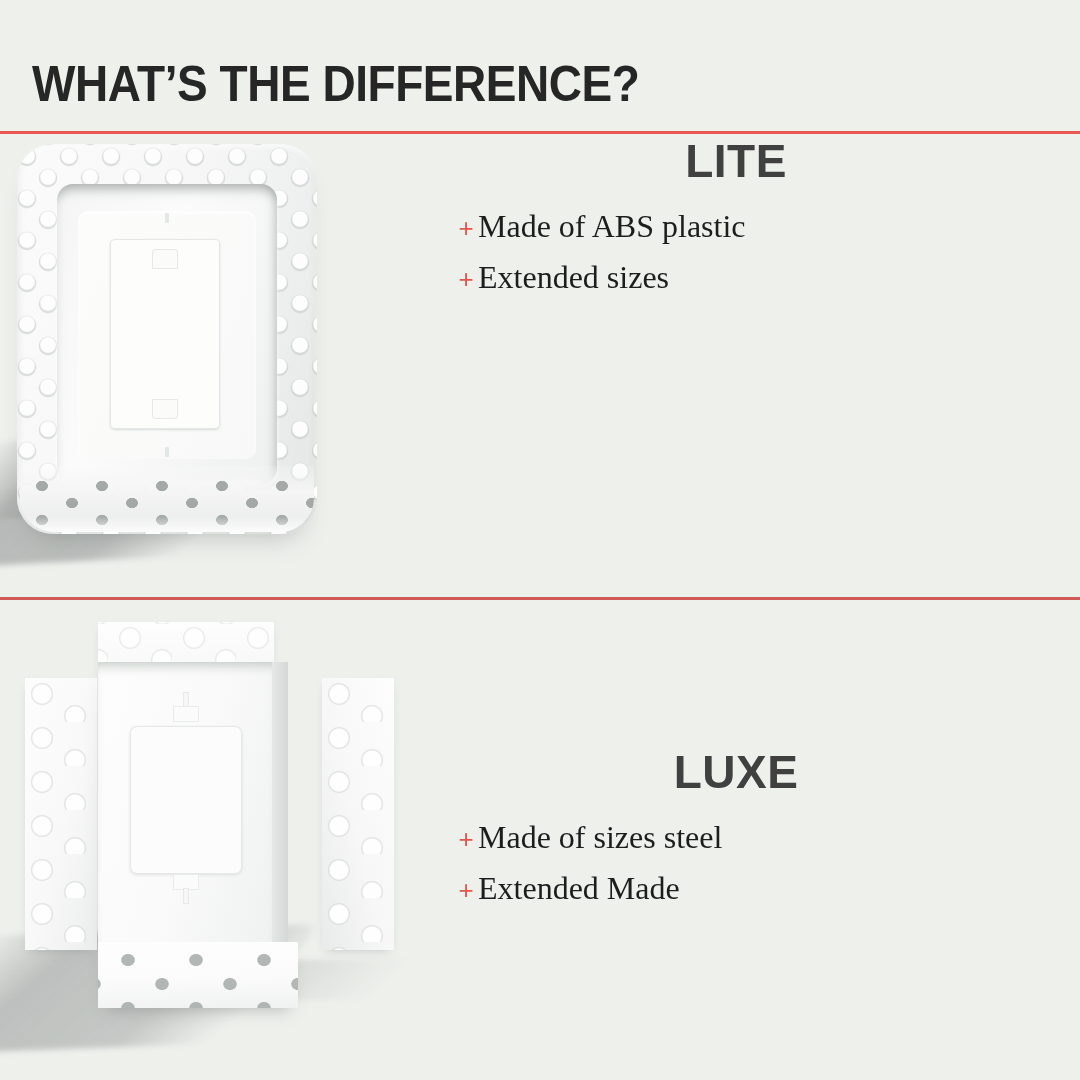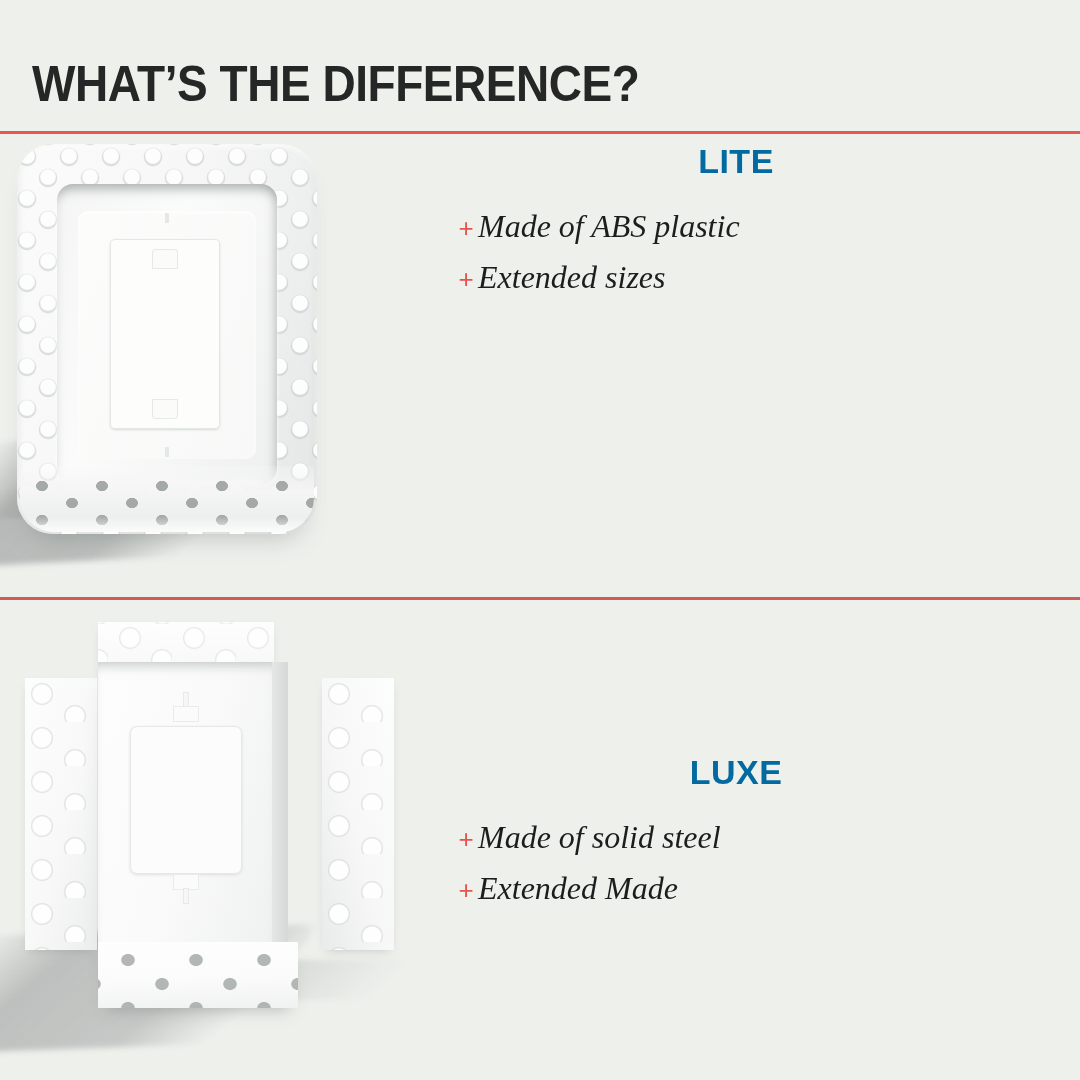--- a/index.html
+++ b/index.html
@@ -72,23 +72,23 @@
   .info-pane {
     position: absolute;
     width: 560px;
   }
   .info-lite { left: 454px; top: 144px; }
   .info-luxe { left: 454px; top: 631px; }
 
   .product-name {
     font-family: "Liberation Sans", sans-serif;
     font-weight: bold;
-    font-size: 34px;
+    font-size: 46px;
     letter-spacing: 0.5px;
-    color: #0369a1;
+    color: #404040;
     margin: 0 0 24px 4px;
     line-height: 34px;
   }
 
   .feature-list {
     list-style: none;
     margin: 0;
     padding: 0;
   }
   .feature-item {
@@ -102,21 +102,21 @@
   }
   .plus-icon {
     color: #e5554e;
     font-family: "Liberation Sans", sans-serif;
     font-size: 26px;
     font-weight: 400;
     width: 24px;
     flex: 0 0 24px;
     display: inline-block;
   }
-  .feature-text { display: inline-block; font-style: italic; }
+  .feature-text { display: inline-block; }
 
   
   .lite-stage {
     position: absolute;
     left: 0; top: 0;
     width: 440px; height: 463px;
   }
   .lite-shadow {
     position: absolute;
     left: -60px;
@@ -502,21 +502,21 @@
         </div>
 
       </div>
     </div>
 
     <div class="info-pane info-luxe" style="position:absolute; left:454px; top:155px;">
       <div class="product-name">LUXE</div>
       <ul class="feature-list">
         <li class="feature-item">
           <span class="plus-icon">+</span>
-          <span class="feature-text">Made of solid steel</span>
+          <span class="feature-text">Made of sizes steel</span>
         </li>
         <li class="feature-item">
           <span class="plus-icon">+</span>
           <span class="feature-text">Extended Made</span>
         </li>
       </ul>
     </div>
   </div>
 
 </div>

